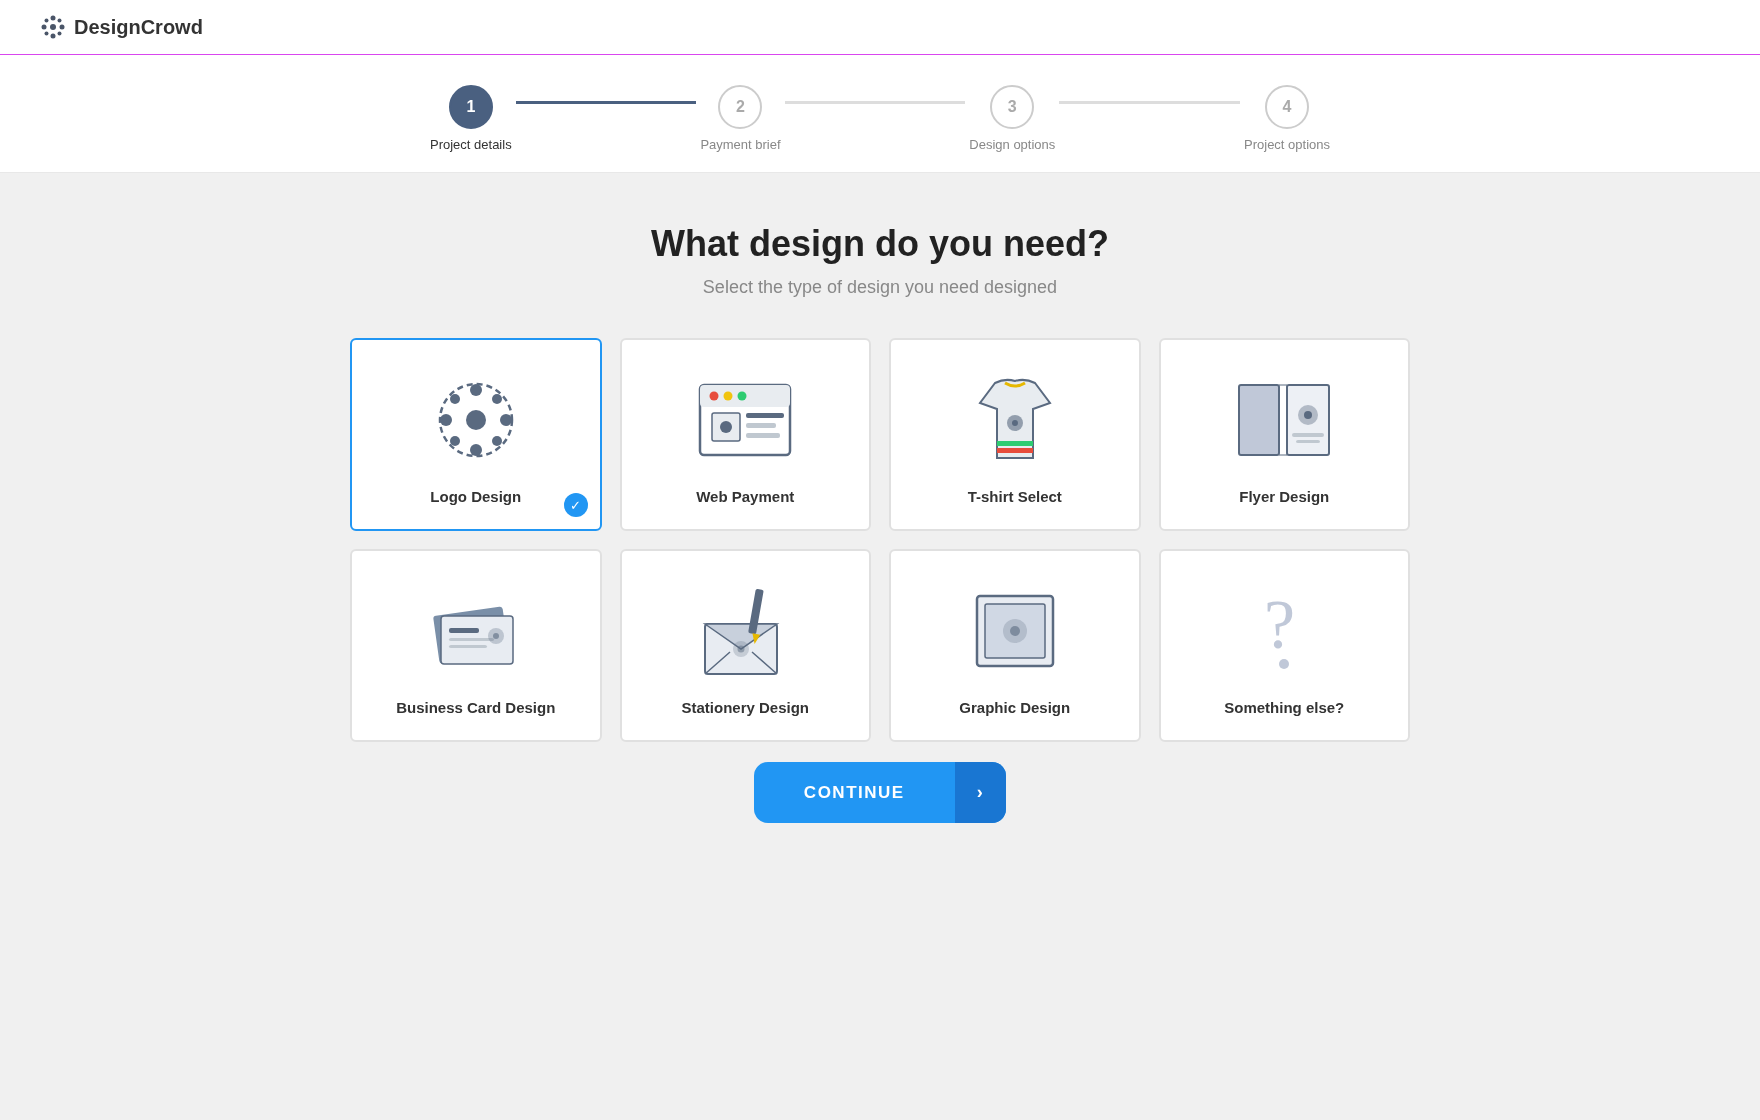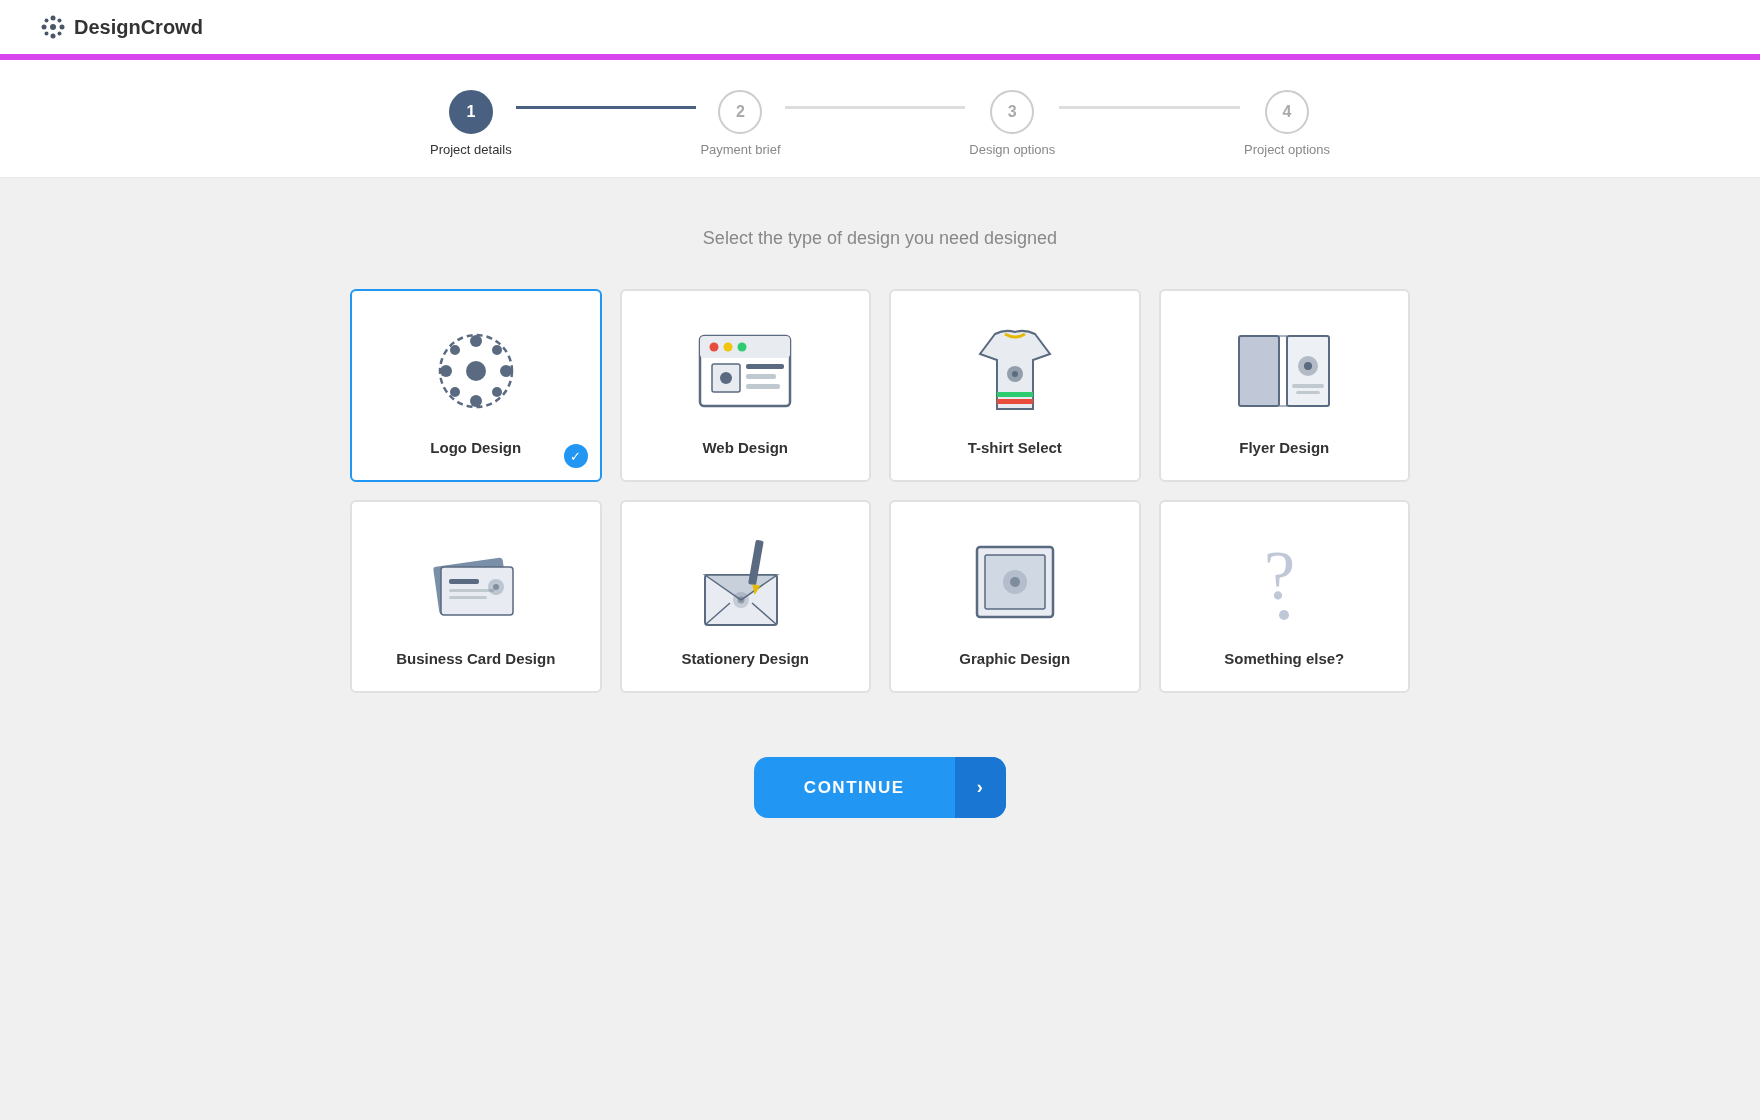--- a/index.html
+++ b/index.html
@@ -5,21 +5,21 @@
     * { box-sizing: border-box; margin: 0; padding: 0; }
     body {
       font-family: -apple-system, BlinkMacSystemFont, 'Segoe UI', Helvetica, Arial, sans-serif;
       background: #f0f0f0;
       min-height: 100vh;
     }
 
     
     .header {
       background: #fff;
-      border-bottom: 6px solid #d946ef;
+      border-bottom: 1px solid #d946ef;
       padding: 14px 40px;
       display: flex;
       align-items: center;
     }
     .logo {
       display: flex;
       align-items: center;
       gap: 8px;
       font-size: 20px;
       font-weight: 700;
@@ -109,21 +109,21 @@
       font-size: 18px;
       color: #888;
       margin-bottom: 40px;
     }
 
     
     .design-grid {
       display: grid;
       grid-template-columns: repeat(4, 1fr);
       gap: 18px;
-      margin-bottom: 64px;
+      margin-bottom: 20px;
     }
     .design-card {
       background: #fff;
       border: 2px solid #e0e0e0;
       border-radius: 6px;
       padding: 30px 20px 24px;
       display: flex;
       flex-direction: column;
       align-items: center;
       cursor: pointer;
@@ -248,20 +248,21 @@
     <div class="step-item">
       <div class="step-circle">
         <span>4</span>
       </div>
       <div class="step-label">Project options</div>
     </div>
   </div>
 </div>
 
 <div class="main">
+  <h1 class="page-title">What design do you need?</h1>
   <p class="page-subtitle">Select the type of design you need designed</p>
 
   <div class="design-grid">
 
     <div class="design-card selected">
       <div class="card-icon">
         <svg width="110" height="100" viewBox="0 0 110 100">
           <circle cx="55" cy="50" r="36" fill="none" stroke="#5a6a80" stroke-width="2.5" stroke-dasharray="6 4"></circle>
           <circle cx="55" cy="50" r="10" fill="#5a6a80"></circle>
           <circle cx="55" cy="20" r="6" fill="#5a6a80"></circle>
@@ -286,21 +287,21 @@
           <circle cx="24" cy="21" r="4.5" fill="#e74c3c"></circle>
           <circle cx="38" cy="21" r="4.5" fill="#f1c40f"></circle>
           <circle cx="52" cy="21" r="4.5" fill="#2ecc71"></circle>
           <rect x="22" y="38" width="28" height="28" rx="2" fill="#e8ecf0" stroke="#5a6a80" stroke-width="1.5"></rect>
           <circle cx="36" cy="52" r="6" fill="#5a6a80"></circle>
           <rect x="56" y="38" width="38" height="5" rx="2" fill="#5a6a80"></rect>
           <rect x="56" y="48" width="30" height="5" rx="2" fill="#c0c8d0"></rect>
           <rect x="56" y="58" width="34" height="5" rx="2" fill="#c0c8d0"></rect>
         </svg>
       </div>
-      <div class="card-label">Web Design</div>
+      <div class="card-label">Web Payment</div>
     </div>
 
     <div class="design-card">
       <div class="card-icon">
         <svg width="100" height="95" viewBox="0 0 100 95">
 
           <path d="M30 10 Q40 5 50 8 Q60 5 70 10 L85 30 L68 36 L68 85 L32 85 L32 36 L15 30 Z" fill="#e8ecf0" stroke="#5a6a80" stroke-width="2"></path>
 
           <path d="M40 10 Q50 16 60 10" fill="none" stroke="#e6b800" stroke-width="3"></path>
 

